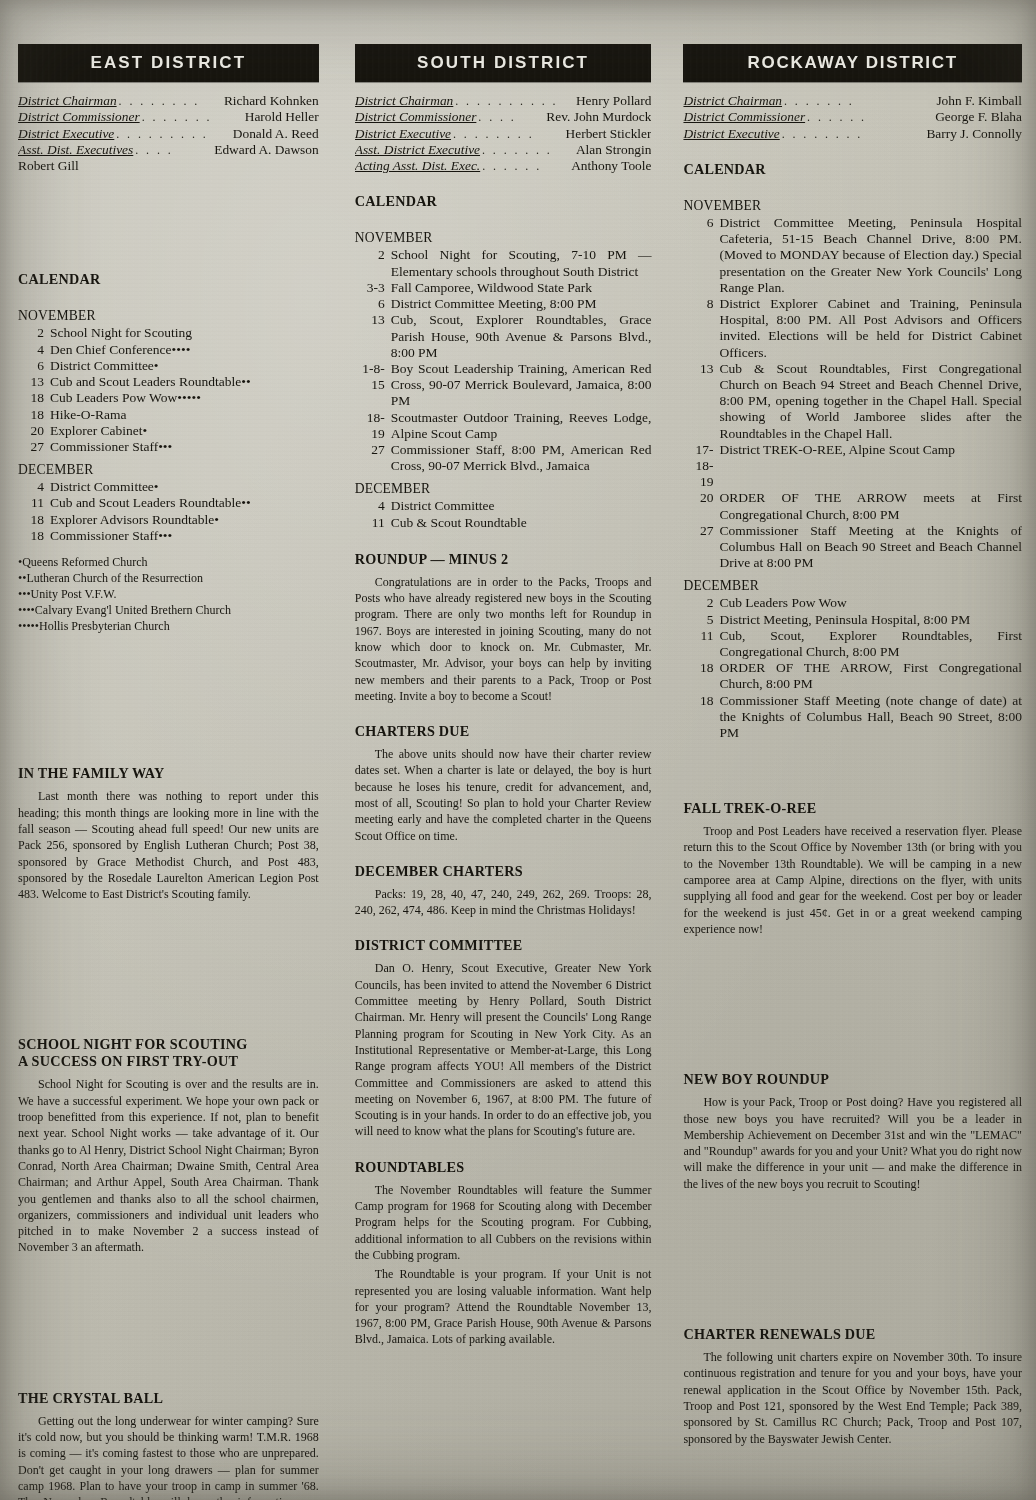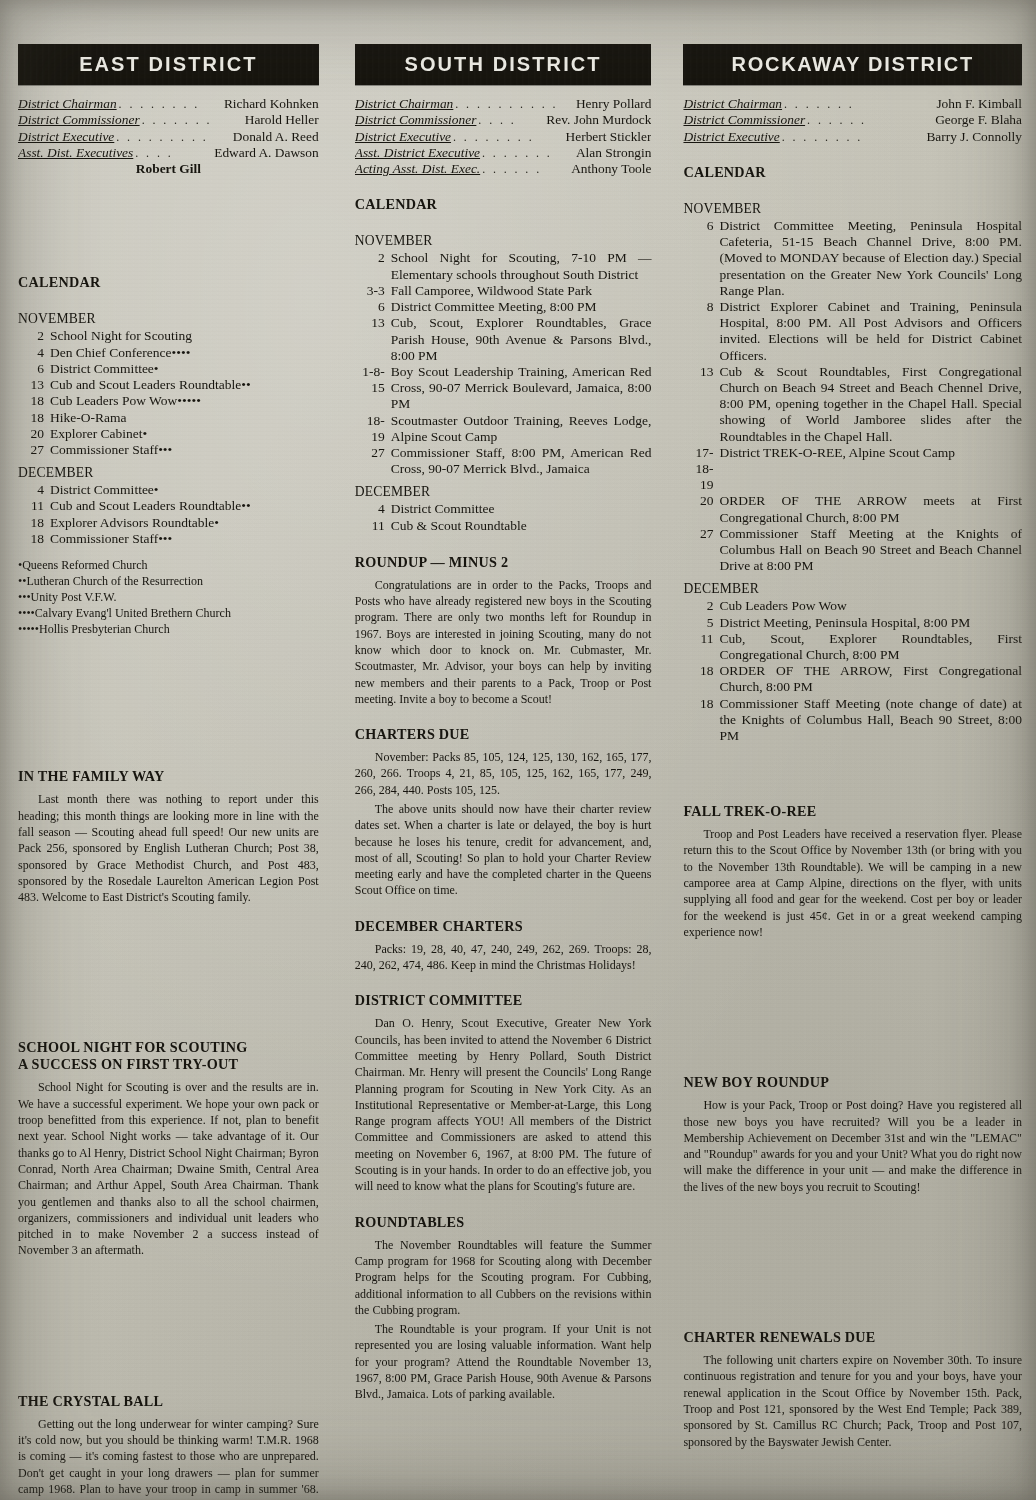--- a/index.html
+++ b/index.html
@@ -49,21 +49,21 @@
   .col-2 { width: 330px; padding: 0 16px; }
   .col-3 { width: 356px; padding-left: 16px; }
 
   .district-banner {
     background: #17150f;
     color: #efeee7;
     text-align: center;
     font-family: "Liberation Sans", "DejaVu Sans", sans-serif;
     font-weight: bold;
     letter-spacing: 2.1px;
-    font-size: 20px;
+    font-size: 17px;
     padding: 9px 4px 9px 4px;
     margin-bottom: 11px;
     box-shadow: 0 1px 0 rgba(0,0,0,.35);
   }
   .c3 .district-banner { letter-spacing: 1.7px; }
 
   .staff { font-size: 13.4px; line-height: 16.3px; }
   .staff-row {
     display: flex;
     align-items: baseline;
@@ -79,21 +79,21 @@
     flex: 1 1 auto;
     overflow: hidden;
     white-space: nowrap;
     letter-spacing: 2.4px;
     padding: 0 2px;
     color: #2a2820;
     font-size: 12px;
     min-width: 10px;
   }
   .staff-name { flex: 0 0 auto; }
-  .staff-cont { text-align: center; font-weight: bold; }
+  .staff-cont { text-align: left; }
 
   h2.sect {
     text-align: left;
     font-size: 14.2px;
     font-weight: bold;
     letter-spacing: .25px;
     margin: 19px 0 6px 0;
     font-family: "Liberation Serif", "DejaVu Serif", serif;
   }
   h2.sect.tight { margin-top: 20px; }
@@ -345,21 +345,20 @@
         <li>
             <span class="day">11</span>
             <span class="ev">Cub &amp; Scout Roundtable</span>
           </li>
       </ul>
 
       <h2 class="sect tight">ROUNDUP — MINUS 2</h2>
       <p class="body">Congratulations are in order to the Packs, Troops and Posts who have already registered new boys in the Scouting program. There are only two months left for Roundup in 1967. Boys are interested in joining Scouting, many do not know which door to knock on. Mr. Cubmaster, Mr. Scoutmaster, Mr. Advisor, your boys can help by inviting new members and their parents to a Pack, Troop or Post meeting. Invite a boy to become a Scout!</p>
 
       <h2 class="sect">CHARTERS DUE</h2>
-      <p class="body">November: Packs 85, 105, 124, 125, 130, 162, 165, 177, 260, 266. Troops 4, 21, 85, 105, 125, 162, 165, 177, 249, 266, 284, 440. Posts 105, 125.</p>
       <p class="body">The above units should now have their charter review dates set. When a charter is late or delayed, the boy is hurt because he loses his tenure, credit for advancement, and, most of all, Scouting! So plan to hold your Charter Review meeting early and have the completed charter in the Queens Scout Office on time.</p>
 
       <h2 class="sect">DECEMBER CHARTERS</h2>
       <p class="body">Packs: 19, 28, 40, 47, 240, 249, 262, 269. Troops: 28, 240, 262, 474, 486. Keep in mind the Christmas Holidays!</p>
 
       <h2 class="sect">DISTRICT COMMITTEE</h2>
       <p class="body">Dan O. Henry, Scout Executive, Greater New York Councils, has been invited to attend the November 6 District Committee meeting by Henry Pollard, South District Chairman. Mr. Henry will present the Councils' Long Range Planning program for Scouting in New York City. As an Institutional Representative or Member-at-Large, this Long Range program affects YOU! All members of the District Committee and Commissioners are asked to attend this meeting on November 6, 1967, at 8:00 PM. The future of Scouting is in your hands. In order to do an effective job, you will need to know what the plans for Scouting's future are.</p>
 
       <h2 class="sect">ROUNDTABLES</h2>
       <p class="body">The November Roundtables will feature the Summer Camp program for 1968 for Scouting along with December Program helps for the Scouting program. For Cubbing, additional information to all Cubbers on the revisions within the Cubbing program.</p>

